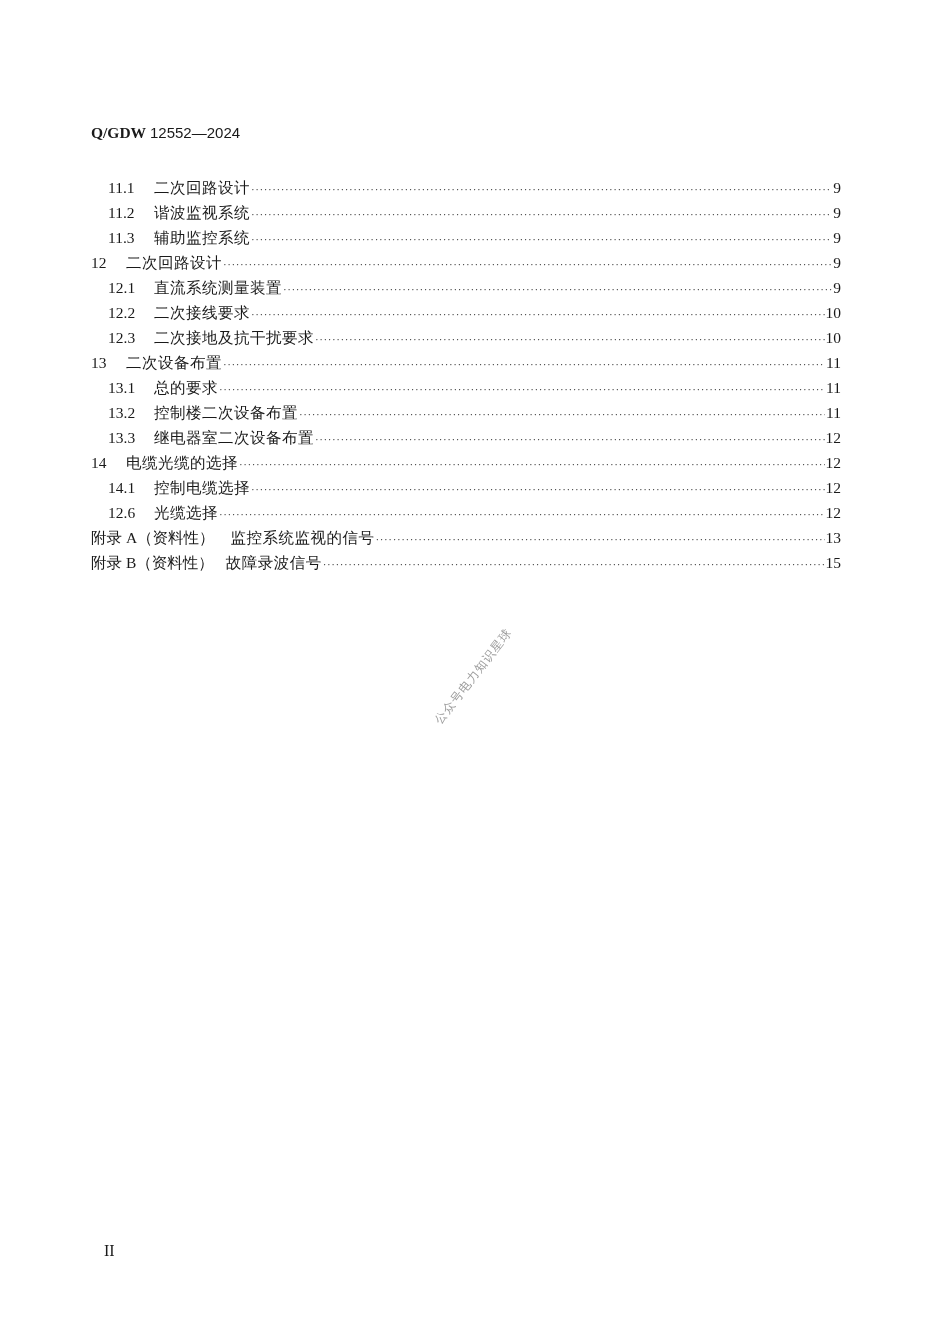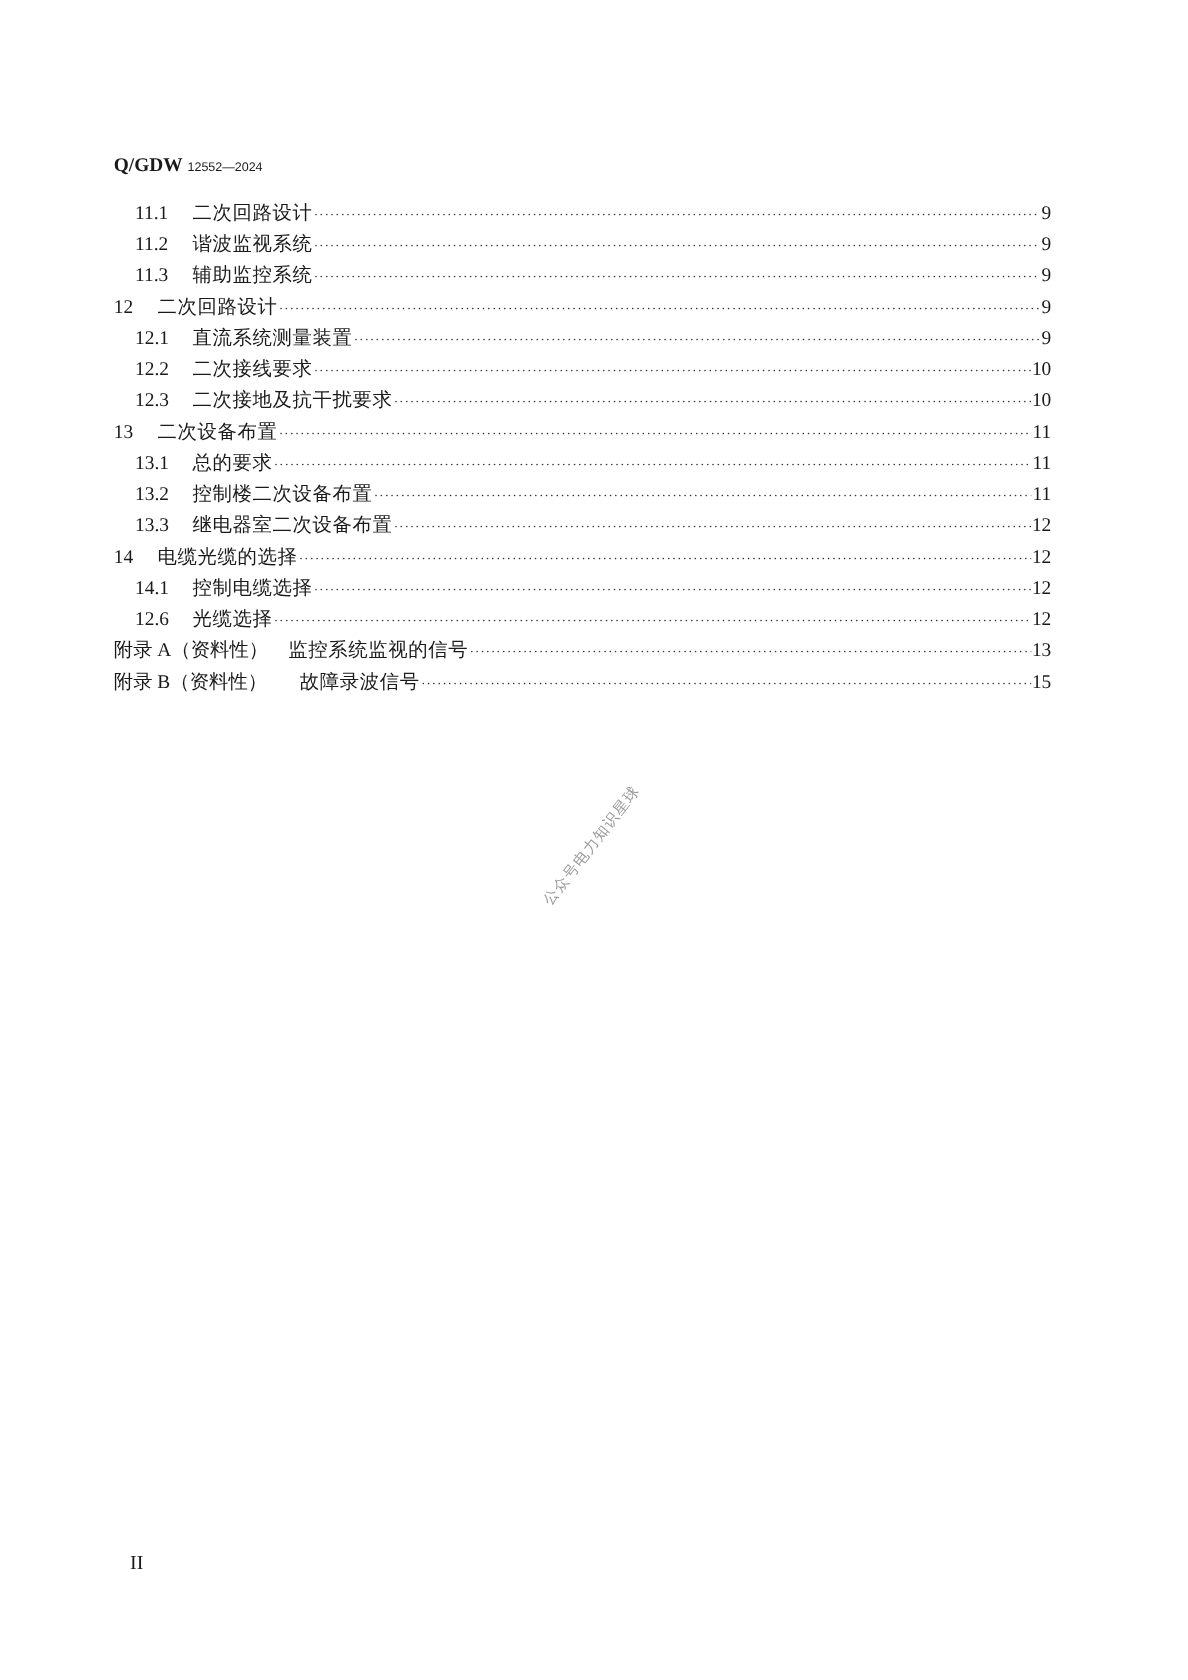--- a/index.html
+++ b/index.html
@@ -1,21 +1,21 @@
 <!DOCTYPE html>
 <html><head>
 <meta charset="utf-8">
 <style>
   html, body { margin: 0; padding: 0; background: #ffffff; }
   body { width: 950px; height: 1344px; position: relative; overflow: hidden;
          font-family: "Liberation Serif", "DejaVu Serif", serif; color: #1a1a1a; }
   .header { position: absolute; left: 91px; top: 124px; font-size: 15.5px; }
   .header .code { font-weight: bold; font-family: "Liberation Serif", serif; }
-  .header .num { font-family: "Liberation Sans", sans-serif; font-size: 10px; }
-  .toc { position: absolute; left: 91px; top: 158px; width: 750px; }
+  .header .num { font-family: "Liberation Sans", sans-serif; font-size: 15px; }
+  .toc { position: absolute; left: 91px; top: 175px; width: 750px; }
   .row { display: flex; align-items: baseline; height: 25px; font-size: 15.5px; line-height: 25px; }
   .row.lvl2 { padding-left: 17px; }
   .row .no { white-space: pre; }
   .row.lvl1 .no { min-width: 35px; }
   .row.lvl2 .no { min-width: 46px; }
   .row .title { white-space: nowrap; letter-spacing: 0.5px; }
   .row .dots { flex: 1; overflow: hidden; white-space: nowrap; margin: 0 1px; color: #333;
                letter-spacing: 0.6px; font-size: 11px; }
   .row .dots::before { content: "··································································································································································································"; }
   .row .pg { text-align: right; }
@@ -116,21 +116,21 @@
       <span class="dots"></span>
       <span class="pg">12</span>
     </div>
   <div class="row">
       <span class="no" style="margin-right:16px">附录 A（资料性）</span>
       <span class="title">监控系统监视的信号</span>
       <span class="dots"></span>
       <span class="pg">13</span>
     </div>
   <div class="row">
-      <span class="no" style="margin-right:26px">附录 B（资料性）</span>
+      <span class="no" style="margin-right:12px">附录 B（资料性）</span>
       <span class="title">故障录波信号</span>
       <span class="dots"></span>
       <span class="pg">15</span>
     </div>
 </div>
 
 <div class="watermark">公众号电力知识星球</div>
 
 <div class="footer">II</div>
 

